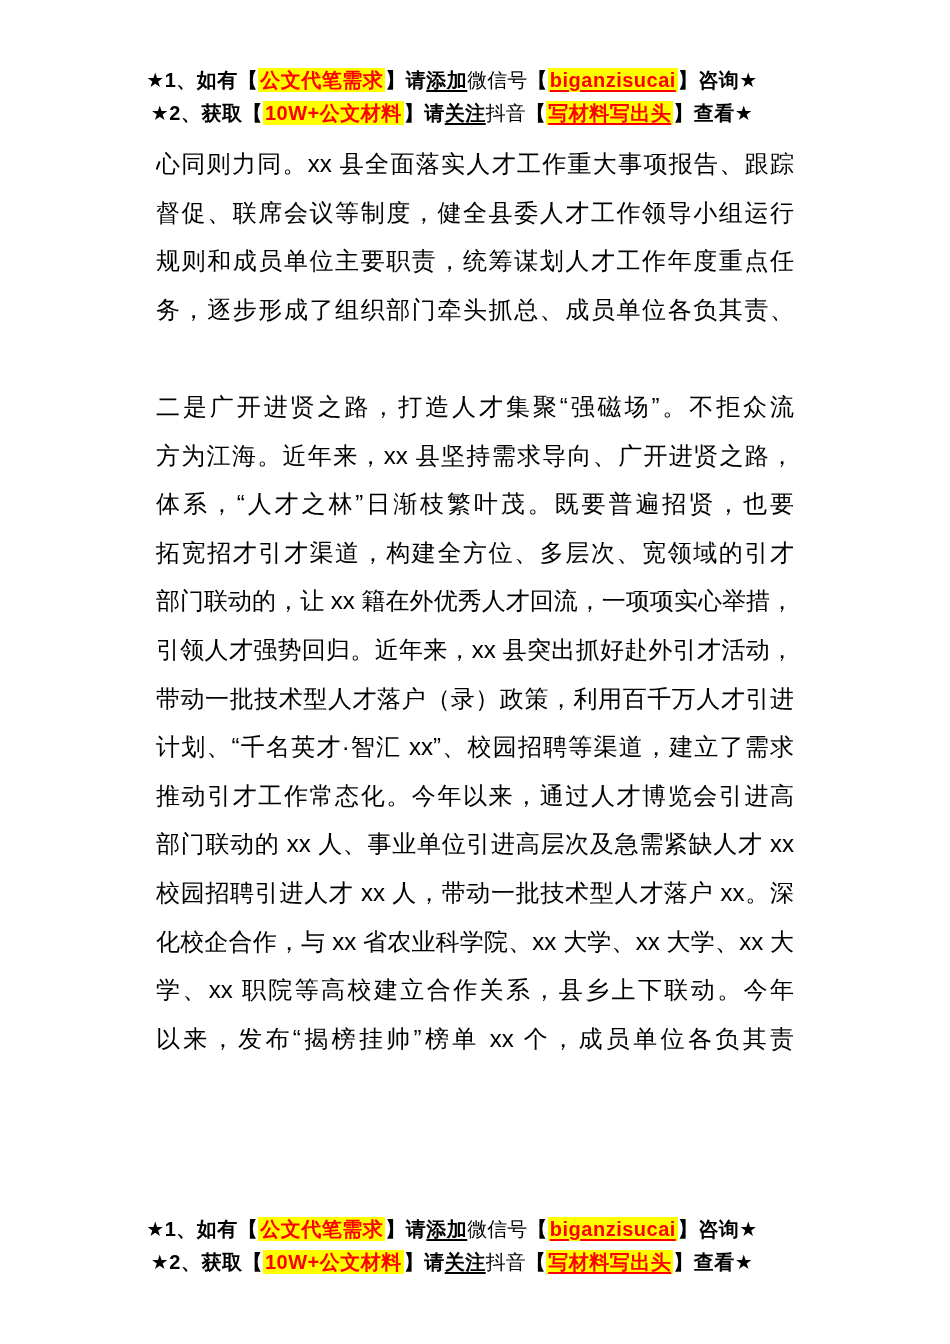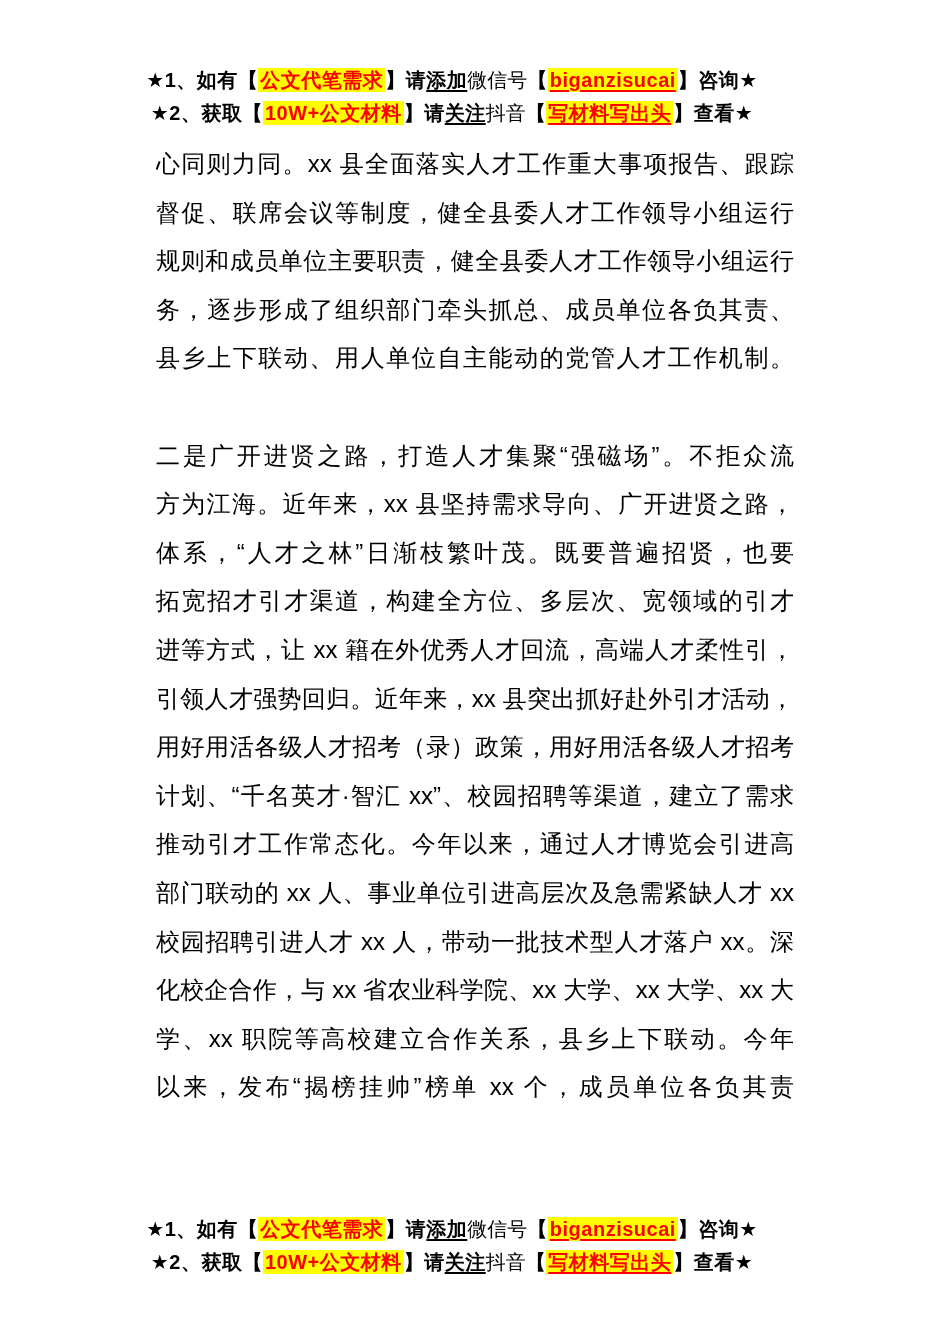--- a/index.html
+++ b/index.html
@@ -55,32 +55,31 @@
 
 <div class="page">
   <div class="promo promo-header">
       <div class="promo-line"><span class="seg">★1、如有【</span><span class="seg red hl">公文代笔需求</span><span class="seg">】请</span><span class="seg u">添加</span><span class="seg light">微信号</span><span class="seg">【</span><span class="seg red hl u">biganzisucai</span><span class="seg">】咨询★</span></div>
       <div class="promo-line"><span class="seg">★2、获取【</span><span class="seg red hl">10W+公文材料</span><span class="seg">】请</span><span class="seg u">关注</span><span class="seg light">抖音</span><span class="seg">【</span><span class="seg red hl u">写材料写出头</span><span class="seg">】查看★</span></div>
     </div>
   <div class="doc-body">
       <div class="para">
         <div class="line">心同则力同。xx 县全面落实人才工作重大事项报告、跟踪</div>
         <div class="line">督促、联席会议等制度，健全县委人才工作领导小组运行</div>
-        <div class="line">规则和成员单位主要职责，健全县委人才工作领导小组运行</div>
+        <div class="line">规则和成员单位主要职责，统筹谋划人才工作年度重点任</div>
         <div class="line">务，逐步形成了组织部门牵头抓总、成员单位各负其责、</div>
-        <div class="line">县乡上下联动、用人单位自主能动的党管人才工作机制。</div>
       </div>
       <div class="para">
         <div class="line">二是广开进贤之路，打造人才集聚“强磁场”。不拒众流</div>
         <div class="line">方为江海。近年来，xx 县坚持需求导向、广开进贤之路，</div>
         <div class="line">体系，“人才之林”日渐枝繁叶茂。既要普遍招贤，也要</div>
         <div class="line">拓宽招才引才渠道，构建全方位、多层次、宽领域的引才</div>
-        <div class="line">进等方式，让 xx 籍在外优秀人才回流，高端人才柔性引，</div>
+        <div class="line">部门联动的，让 xx 籍在外优秀人才回流，一项项实心举措，</div>
         <div class="line">引领人才强势回归。近年来，xx 县突出抓好赴外引才活动，</div>
-        <div class="line">用好用活各级人才招考（录）政策，用好用活各级人才招考</div>
+        <div class="line">带动一批技术型人才落户（录）政策，利用百千万人才引进</div>
         <div class="line">计划、“千名英才·智汇 xx”、校园招聘等渠道，建立了需求</div>
         <div class="line">推动引才工作常态化。今年以来，通过人才博览会引进高</div>
         <div class="line">部门联动的 xx 人、事业单位引进高层次及急需紧缺人才 xx 人，</div>
         <div class="line">校园招聘引进人才 xx 人，带动一批技术型人才落户 xx。深</div>
         <div class="line">化校企合作，与 xx 省农业科学院、xx 大学、xx 大学、xx 大</div>
         <div class="line">学、xx 职院等高校建立合作关系，县乡上下联动。今年</div>
         <div class="line">以来，发布“揭榜挂帅”榜单 xx 个，成员单位各负其责</div>
       </div>
     </div>
   <div class="promo promo-footer">

